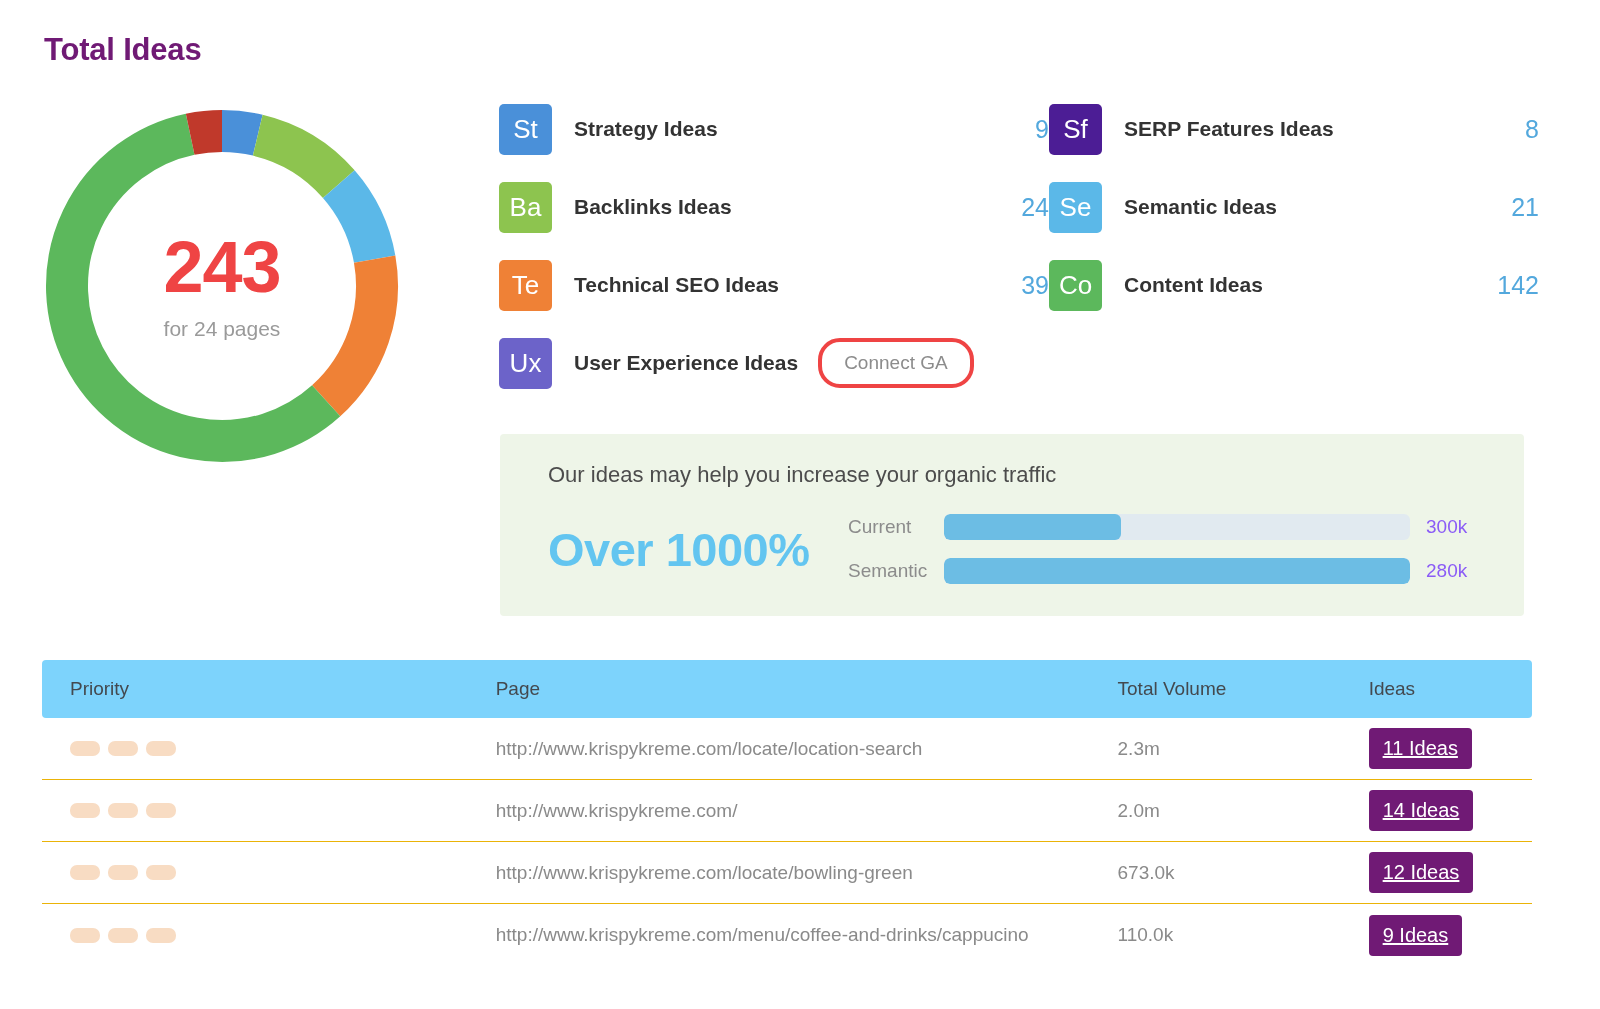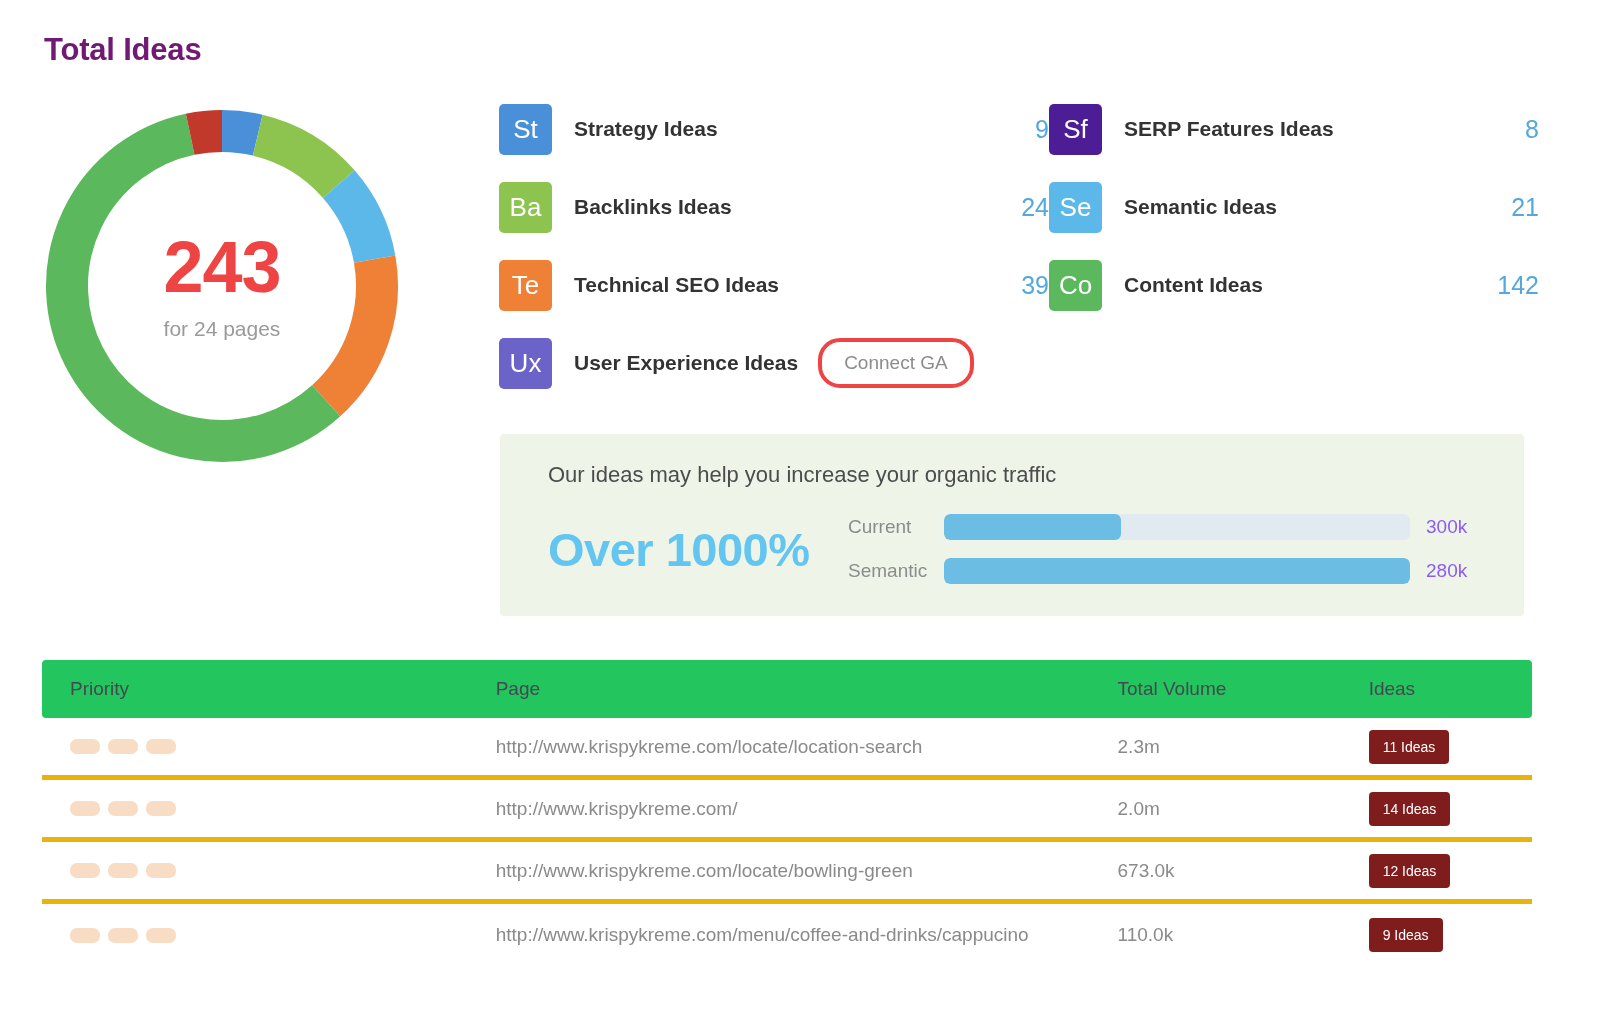--- a/index.html
+++ b/index.html
@@ -185,21 +185,21 @@
   }
 
   
   .table {
     position: absolute;
     left: 42px;
     top: 660px;
     width: 1490px;
   }
   .thead {
-    background: #22c55e;
+    background: #7dd3fc;
     border-radius: 4px;
     display: flex;
     align-items: center;
     height: 58px;
     padding: 0 28px;
     justify-content: center;
   }
   .th {
     font-size: 19px;
     color: #43494f;
@@ -208,21 +208,21 @@
   .col-priority { width: 434px; }
   .col-page { width: 634px; }
   .col-volume { width: 256px; }
   .col-ideas { width: 138px; }
 
   .trow {
     display: flex;
     align-items: center;
     height: 62px;
     padding: 0 28px;
-    border-bottom: 5px solid #eab308;
+    border-bottom: 1px solid #eab308;
   }
   .trow:last-child { border-bottom: none; }
 
   .priority-pills { display: flex; gap: 8px; }
   .pill {
     width: 30px;
     height: 15px;
     border-radius: 7px;
     background: #f8dcc3;
   }
@@ -231,26 +231,27 @@
     color: #8a8a8a;
     white-space: nowrap;
   }
   .td-volume {
     font-size: 19px;
     color: #8a8a8a;
     white-space: nowrap;
   }
   .ideas-badge {
     display: inline-block;
-    background: #7f1d1d;
+    background: #701a75;
     color: #ffffff;
-    font-size: 14px;
+    font-size: 20px;
     border-radius: 4px;
     padding: 9px 14px;
     white-space: nowrap;
+    text-decoration: underline;
   }
 </style>
 </head>
 <body>
 
 <div class="page">
 
   <div class="page-title">Total Ideas</div>
 
   <div class="donut-wrap">

